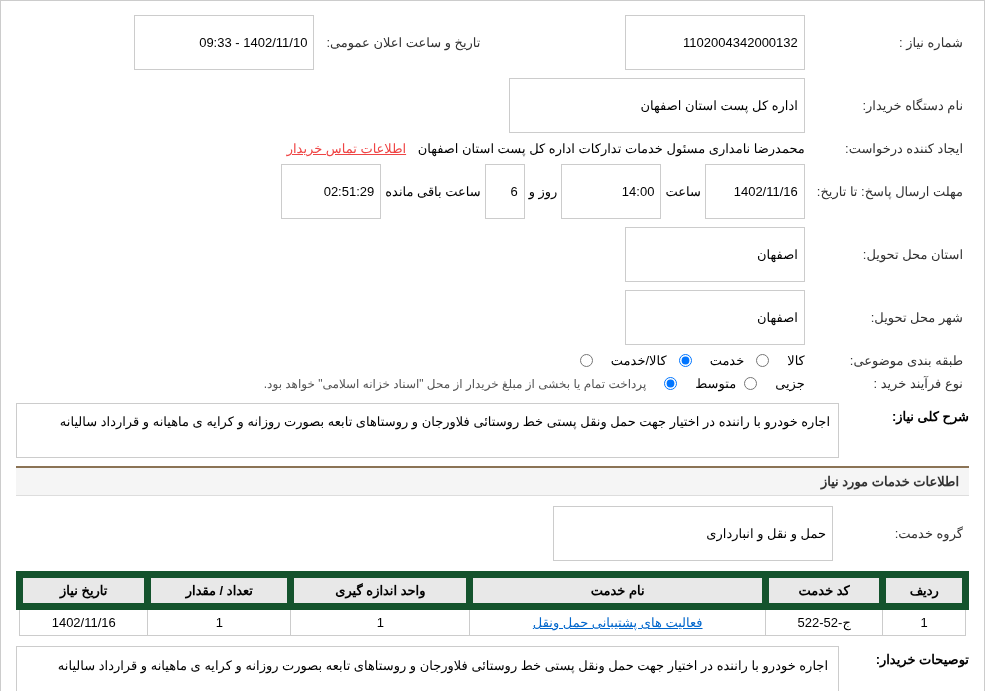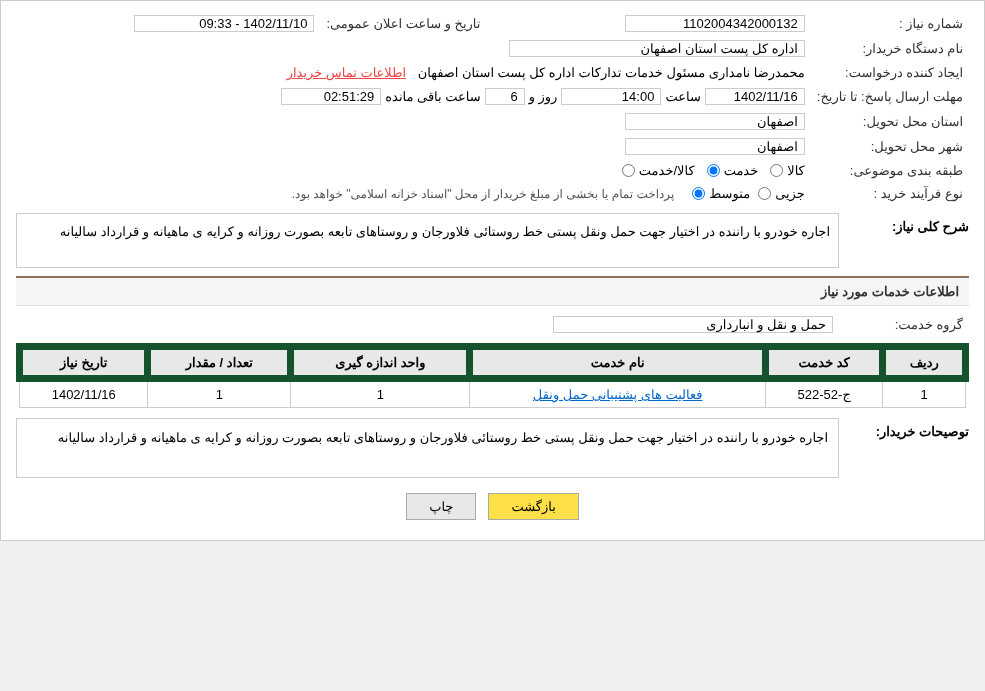--- a/index.html
+++ b/index.html
@@ -41,21 +41,21 @@
       text-align: right;
       width: 130px;
       font-weight: normal;
     }
     .value-cell {
       text-align: right;
     }
     .input-box {
       border: 1px solid #ccc;
       background: #fff;
-      padding: 0 6px;
+      padding: 19px 6px;
       min-width: 180px;
       display: inline-block;
       text-align: right;
     }
     .link-text {
       color: #ef4444;
       text-decoration: underline;
       cursor: pointer;
     }
     .section-title {
@@ -80,21 +80,21 @@
       white-space: nowrap;
     }
     .radio-group {
       display: inline-flex;
       gap: 12px;
       align-items: center;
     }
     .radio-item {
       display: flex;
       align-items: center;
-      gap: 4px;
+      gap: 18px;
     }
     .radio-item input[type=radio] {
       margin: 0;
     }
     .type-row {
       display: flex;
       align-items: center;
       gap: 8px;
     }
     .type-text {

